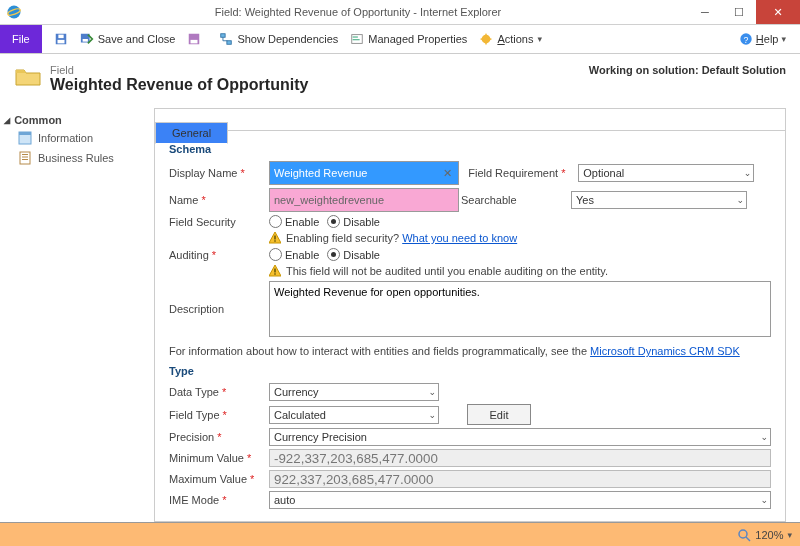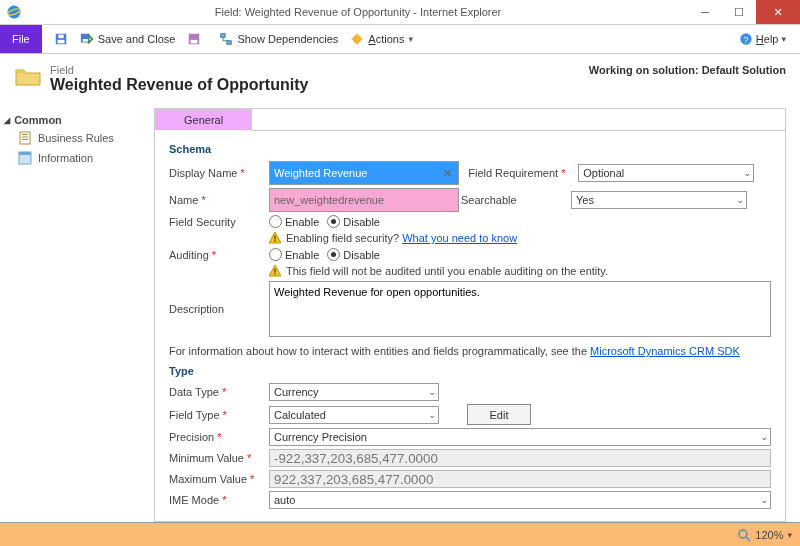--- a/index.html
+++ b/index.html
@@ -20,21 +20,21 @@
 .foldericon{width:28px;height:24px;margin-right:8px}
 .header .sub{color:#777}
 .header h1{margin:0;font-size:16px;font-weight:600;color:#262626}
 .rightnote{margin-left:auto;font-weight:600;color:#333;font-size:11px}
 .body{display:flex;height:calc(100% - 24px - 28px - 54px - 26px);}
 .sidebar{width:150px;border-right:0;padding:4px 0 0 4px}
 .side-header{display:flex;align-items:center;gap:4px;font-weight:600;color:#444;padding:2px 0}
 .side-item{display:flex;align-items:center;gap:6px;padding:3px 0 3px 14px;color:#555}
 .content{flex:1;border:1px solid #ccc;margin:0 14px 0 0;display:flex;flex-direction:column;overflow:hidden}
 .tabs{display:flex;background:#fff}
-.tab{padding:4px 28px;border:1px solid #ccc;border-bottom:1px solid #fff;position:relative;top:0;background:#f0abfc}
+.tab{padding:4px 16px;border:1px solid #ccc;border-bottom:1px solid #fff;position:relative;top:13px;background:#3b82f6}
 .tabstrip{flex:1;border-bottom:1px solid #ccc}
 .pane{overflow-y:auto;padding:8px 14px;flex:1}
 .section{font-weight:700;color:#1a4a7a;margin:4px 0 6px 0}
 .row{display:flex;align-items:center;margin:3px 0}
 .lbl{width:100px;color:#444}
 .req::after{content:" *";color:#d22}
 .field{flex:0 0 190px;height:24px;border:1px solid #9a9a9a;padding:0 4px;font-family:inherit;font-size:11px;box-sizing:border-box;background:#fff}
 .field.sel{background:#3399ff;color:#fff}
 .field.readonly{background:#f9a8d4;color:#666}
 .col2lbl{margin-left:18px;width:110px}
@@ -100,20 +100,28 @@
   <div class="tbtn">
     <svg viewBox="0 0 16 16">
         <rect x="2" y="2" width="5" height="4" fill="#6cb6e4" stroke="#2e6fa3"></rect>
         <rect x="9" y="10" width="5" height="4" fill="#6cb6e4" stroke="#2e6fa3"></rect>
         <path d="M4.5 6v4h5" fill="none" stroke="#2e6fa3"></path>
       </svg>
     <span>Show Dependencies</span>
   </div>
   <div class="tbtn">
     <svg viewBox="0 0 16 16">
+        <rect x="2" y="3" width="12" height="10" fill="#fff" stroke="#888"></rect>
+        <rect x="3" y="5" width="6" height="1.5" fill="#6b9"></rect>
+        <rect x="3" y="8" width="8" height="1.5" fill="#6b9"></rect>
+      </svg>
+    <span>Managed Properties</span>
+  </div>
+  <div class="tbtn">
+    <svg viewBox="0 0 16 16">
         <circle cx="8" cy="8" r="5" fill="#f2b736"></circle>
         <path d="M8 1l1 2-1 2-1-2z M8 15l1-2-1-2-1 2z M1 8l2-1 2 1-2 1z M15 8l-2-1-2 1 2 1z" fill="#f2b736"></path>
       </svg>
     <span><span class="underline">A</span><span>ctions</span></span>
     <span class="chev">▾</span>
   </div>
   <div class="spacer"></div>
   <div class="help tbtn">
     <svg viewBox="0 0 16 16">
         <circle cx="8" cy="8" r="6.5" fill="#3a8eed"></circle>
@@ -138,33 +146,33 @@
 
 <div class="body">
 
   <div class="sidebar">
     <div class="side-header">
       <span style="font-size:8px">◢</span>
       <span>Common</span>
     </div>
     <div class="side-item">
       <svg width="14" height="14" viewBox="0 0 14 14">
+          <rect x="1" y="1" width="12" height="12" fill="#cfe5f7" stroke="#6fa6d6"></rect>
+          <rect x="1" y="1" width="12" height="3" fill="#6fa6d6"></rect>
+        </svg>
+      <span>Information</span>
+    </div>
+    <div class="side-item">
+      <svg width="14" height="14" viewBox="0 0 14 14">
           <rect x="2" y="1" width="10" height="12" fill="#fff" stroke="#b58a4a"></rect>
           <rect x="4" y="3" width="6" height="1" fill="#b58a4a"></rect>
           <rect x="4" y="5.5" width="6" height="1" fill="#b58a4a"></rect>
           <rect x="4" y="8" width="6" height="1" fill="#b58a4a"></rect>
         </svg>
       <span>Business Rules</span>
-    </div>
-    <div class="side-item">
-      <svg width="14" height="14" viewBox="0 0 14 14">
-          <rect x="1" y="1" width="12" height="12" fill="#cfe5f7" stroke="#6fa6d6"></rect>
-          <rect x="1" y="1" width="12" height="3" fill="#6fa6d6"></rect>
-        </svg>
-      <span>Information</span>
     </div>
   </div>
 
   <div class="content">
     <div class="tabs">
       <div class="tab">General</div>
       <div class="tabstrip"></div>
     </div>
     <div class="pane">
 

